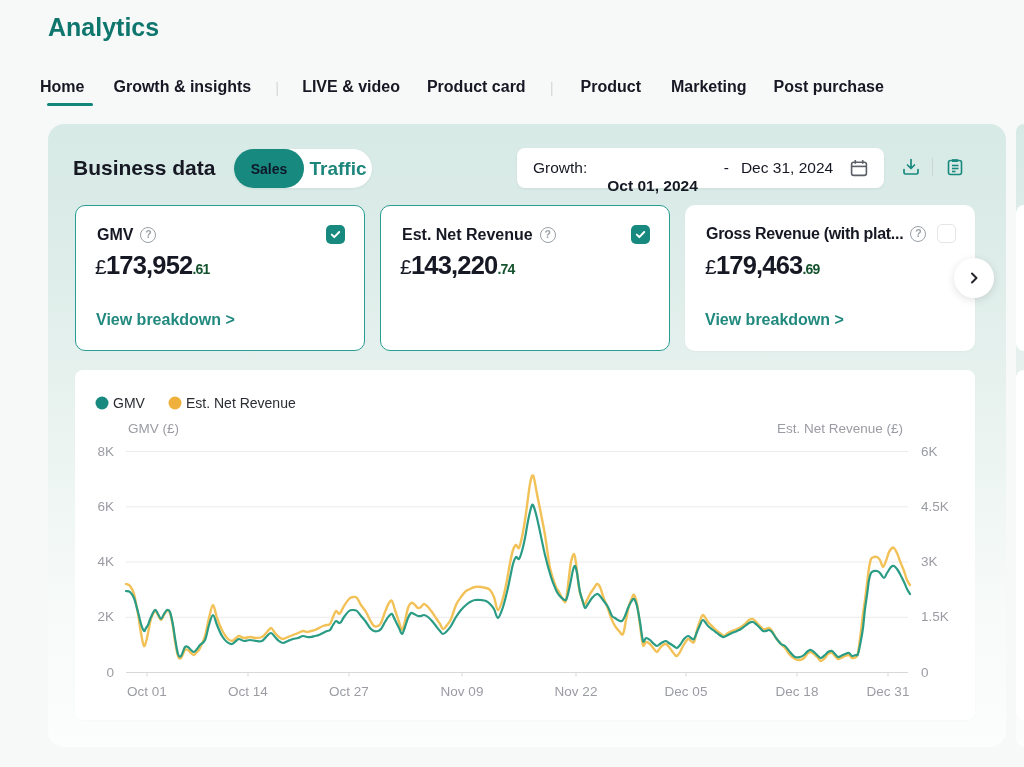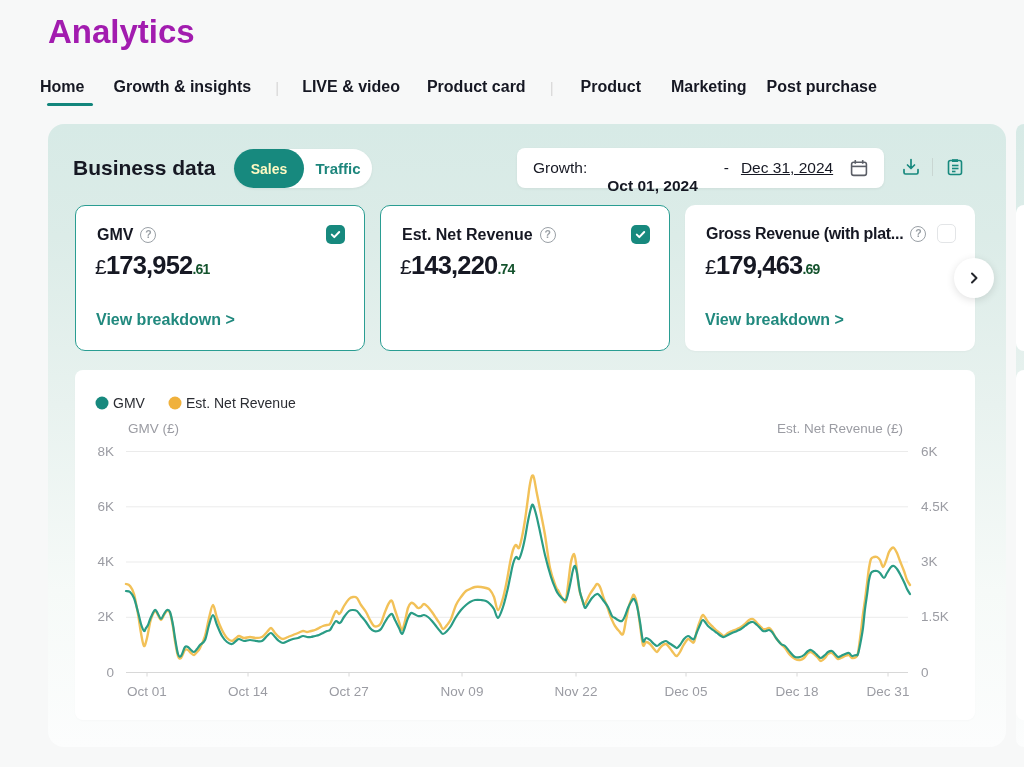--- a/index.html
+++ b/index.html
@@ -1,35 +1,35 @@
 <!DOCTYPE html>
 <html><head>
 <meta charset="utf-8">
 <style>
 * { margin:0; padding:0; box-sizing:border-box; }
 html,body { width:1024px; height:767px; overflow:hidden; }
 body { font-family:"Liberation Sans", sans-serif; background:#f7f8f8; position:relative; }
-h1 { left:48px; top:13px; font-size:33px; font-weight:700; color:#a21caf; letter-spacing:0; position:absolute; }
+h1 { left:48px; top:13px; font-size:25px; font-weight:700; color:#0f766e; letter-spacing:0; position:absolute; }
 .tabs { position:absolute; left:40px; top:78px; display:flex; align-items:center; font-size:16px; font-weight:600; color:#161823; white-space:nowrap; }
 .tab { margin-right:0; }
 .sep { color:#d8d8d8; font-weight:400; padding:0 2px; font-size:15px; }
 .underline { position:absolute; left:47px; top:102.5px; width:46px; height:3.5px; background:#12867c; border-radius:2px; }
 .panel { position:absolute; left:48px; top:124px; width:958px; height:623px; border-radius:16px;
   background:linear-gradient(180deg,#d7eae6 0%, #dcece8 18%, #e8f2ef 45%, #f6faf8 75%, #fcfdfd 100%); }
 .sliver { position:absolute; left:1016px; top:124px; width:8px; height:623px; border-radius:16px 0 0 16px;
   background:linear-gradient(180deg,#d7eae6 0%, #e8f2ef 45%, #fcfdfd 100%); }
 .bd-title { position:absolute; left:73px; top:156px; font-size:21px; font-weight:700; color:#161823; }
 .pillwrap { position:absolute; left:234px; top:149px; width:138px; height:39px; background:#fff; border-radius:20px; box-shadow:0 1px 3px rgba(0,0,0,0.06); }
-.pill-sales { position:absolute; left:0; top:0; width:70px; height:39px; background:#17897e; border-radius:20px; color:#fef9c3; font-size:14px; font-weight:700; display:flex; align-items:center; justify-content:center; }
-.pill-traffic { position:absolute; left:70px; top:0; width:68px; height:39px; color:#1d867c; font-size:15px; font-weight:700; display:flex; align-items:center; justify-content:center; }
+.pill-sales { position:absolute; left:0; top:0; width:70px; height:39px; background:#17897e; border-radius:20px; color:#0f172a; font-size:14px; font-weight:700; display:flex; align-items:center; justify-content:center; }
+.pill-traffic { position:absolute; left:70px; top:0; width:68px; height:39px; color:#1d867c; font-size:19px; font-weight:700; display:flex; align-items:center; justify-content:center; }
 .datebox { position:absolute; left:517px; top:148px; width:367px; height:40px; background:#fff; border-radius:8px; box-shadow:0 1px 3px rgba(0,0,0,0.06); display:flex; align-items:center; font-size:15.5px; color:#161823; }
 .datebox .lbl { margin-left:16px; }
 .datebox .d1 { margin-left:20px; font-weight:700;margin-top:35px; }
 .datebox .dash { margin:0 12px 0 26px; color:#161823; }
-.datebox .d2 { font-weight:500;text-decoration:underline; }
+.datebox .d2 { font-weight:500; }
 .iconbtn { position:absolute; top:158px; width:18px; height:18px; }
 .vline { position:absolute; left:932px; top:158px; width:1px; height:18px; background:#c9d6d2; }
 .card { position:absolute; top:205px; height:146px; background:#fff; border-radius:10px; }
 .card.sel { border:1.5px solid #2a9d92; }
 .card.unsel { box-shadow:0 1px 2px rgba(0,0,0,0.03); }
 .ctitle { position:absolute; left:21px; top:20px; font-size:16px; font-weight:600; color:#161823; display:flex; align-items:center; white-space:nowrap; overflow:hidden; }
 .qmark { display:inline-block; width:16px; height:16px; border:1.5px solid #9aa0a6; border-radius:50%; color:#9aa0a6; font-size:10.5px; font-weight:600; text-align:center; line-height:13px; margin-left:7px; flex:0 0 auto; }
 .chk { position:absolute; right:19px; top:19px; width:19px; height:19px; border-radius:5px; }
 .chk.on { background:#17897e; }
 .chk.on svg { display:block; margin:4px auto; }
@@ -45,21 +45,21 @@
 <body>
 <h1>Analytics</h1>
 <div class="tabs">
   <span class="tab" style="margin-right:29px;">Home</span>
   <span class="tab" style="margin-right:22px;">Growth &amp; insights</span>
   <span class="sep" style="margin-right:21px;">|</span>
   <span class="tab" style="margin-right:27px;">LIVE &amp; video</span>
   <span class="tab" style="margin-right:22px;">Product card</span>
   <span class="sep" style="margin-right:25px;">|</span>
   <span class="tab" style="margin-right:30px;">Product</span>
-  <span class="tab" style="margin-right:20px;">Marketing</span>
+  <span class="tab" style="margin-right:27px;">Marketing</span>
   <span class="tab">Post purchase</span>
 </div>
 <div class="underline"></div>
 <div class="panel"></div>
 <div class="sliver"></div>
 <div style="position:absolute;left:1016px;top:205px;width:8px;height:146px;background:#fff;border-radius:10px 0 0 10px;"></div>
 <div style="position:absolute;left:1016px;top:370px;width:8px;height:350px;background:#fff;border-radius:8px 0 0 8px;"></div>
 <div class="bd-title">Business data</div>
 <div class="pillwrap">
   <div class="pill-sales">Sales</div>

